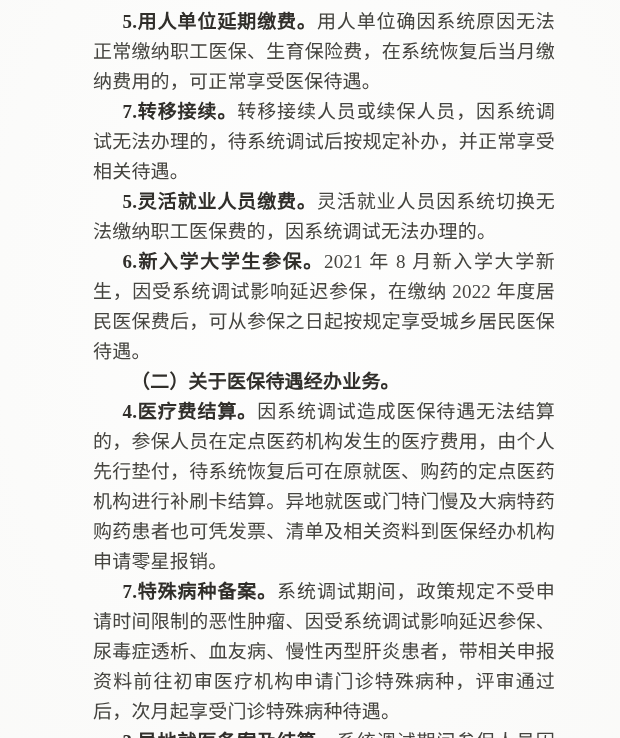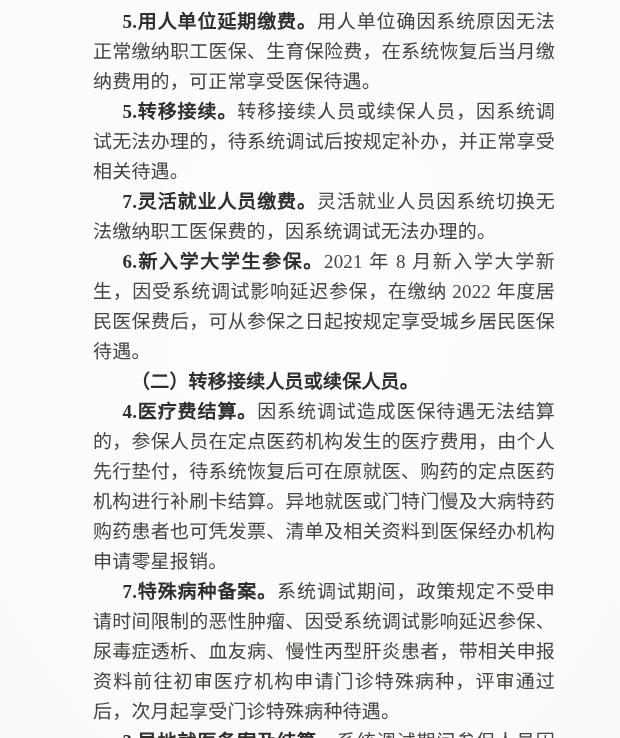--- a/index.html
+++ b/index.html
@@ -45,27 +45,27 @@
     color: #45443f;
   }
 </style>
 </head>
 <body>
 
 <div class="page">
 
   <p class="para"><span class="lead">5.用人单位延期缴费。</span><span class="body-text">用人单位确因系统原因无法正常缴纳职工医保、生育保险费，在系统恢复后当月缴纳费用的，可正常享受医保待遇。</span></p>
 
-  <p class="para"><span class="lead">5.转移接续。</span><span class="body-text">转移接续人员或续保人员，因系统调试无法办理的，待系统调试后按规定补办，并正常享受相关待遇。</span></p>
+  <p class="para"><span class="lead">7.转移接续。</span><span class="body-text">转移接续人员或续保人员，因系统调试无法办理的，待系统调试后按规定补办，并正常享受相关待遇。</span></p>
 
-  <p class="para"><span class="lead">7.灵活就业人员缴费。</span><span class="body-text">灵活就业人员因系统切换无法缴纳职工医保费的，因系统调试无法办理的。</span></p>
+  <p class="para"><span class="lead">5.灵活就业人员缴费。</span><span class="body-text">灵活就业人员因系统切换无法缴纳职工医保费的，因系统调试无法办理的。</span></p>
 
   <p class="para"><span class="lead">6.新入学大学生参保。</span><span class="body-text">2021 年 8 月新入学大学新生，因受系统调试影响延迟参保，在缴纳 2022 年度居民医保费后，可从参保之日起按规定享受城乡居民医保待遇。</span></p>
 
-  <p class="para heading"><span>（二）转移接续人员或续保人员。</span></p>
+  <p class="para heading"><span>（二）关于医保待遇经办业务。</span></p>
 
   <p class="para"><span class="lead">4.医疗费结算。</span><span class="body-text">因系统调试造成医保待遇无法结算的，参保人员在定点医药机构发生的医疗费用，由个人先行垫付，待系统恢复后可在原就医、购药的定点医药机构进行补刷卡结算。异地就医或门特门慢及大病特药购药患者也可凭发票、清单及相关资料到医保经办机构申请零星报销。</span></p>
 
   <p class="para"><span class="lead">7.特殊病种备案。</span><span class="body-text">系统调试期间，政策规定不受申请时间限制的恶性肿瘤、因受系统调试影响延迟参保、尿毒症透析、血友病、慢性丙型肝炎患者，带相关申报资料前往初审医疗机构申请门诊特殊病种，评审通过后，次月起享受门诊特殊病种待遇。</span></p>
 
   <p class="para"><span class="lead">3.异地就医备案及结算。</span><span class="body-text">系统调试期间参保人员因系统原因未能办理异地就医备案的可先行垫付，出院后携相关材料回参保地申请零星报销，医保待遇不受影响。</span></p>
 
 </div>
 
 </body></html>

